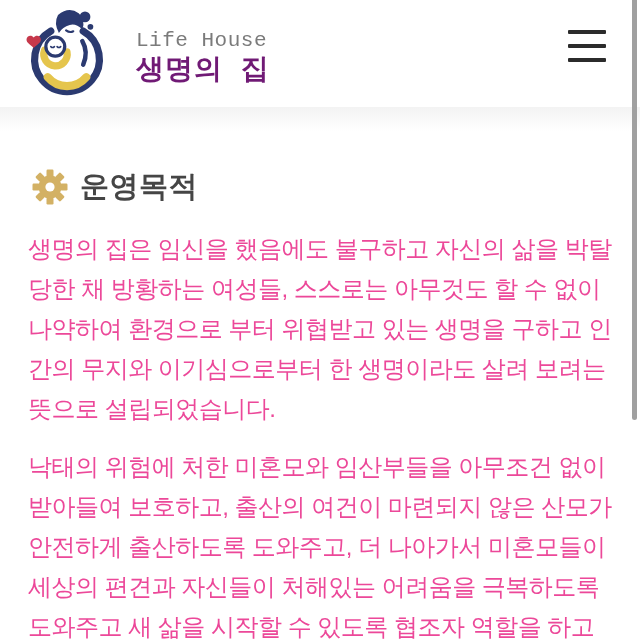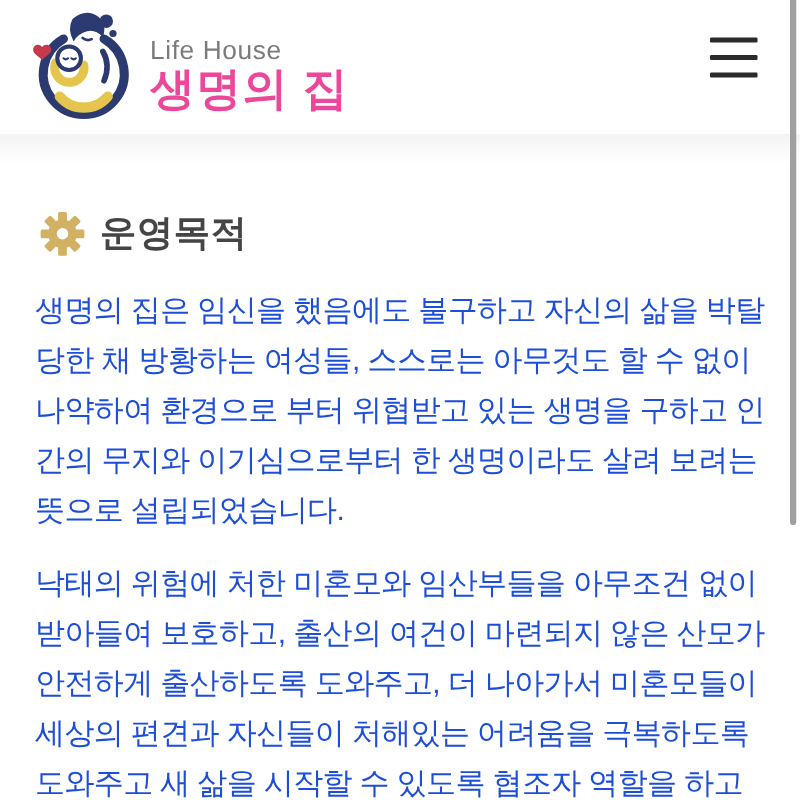--- a/index.html
+++ b/index.html
@@ -30,36 +30,37 @@
     display: flex;
     align-items: center;
     cursor: pointer;
   }
   .brand-logo {
     width: 90px;
     height: 98px;
     flex: 0 0 auto;
   }
   .brand-text {
-    margin-left: 8px;
+    margin-left: 24px;
     display: flex;
     flex-direction: column;
+    font-family: Liberation Mono, monospace;
   }
   .brand-en {
     font-size: 21px;
     font-weight: 400;
     color: #7b7b7b;
     letter-spacing: 0.5px;
     line-height: 24px;
     margin-top: 12px;
   }
   .brand-ko {
-    font-size: 36px;
+    font-size: 28px;
     font-weight: 700;
-    color: #ec4899;
+    color: #701a75;
     letter-spacing: 1px;
     line-height: 32px;
     margin-top: 2px;
   }
   .hamburger {
     position: absolute;
     top: 30px;
     right: 32px;
     width: 40px;
     height: 32px;
@@ -103,21 +104,21 @@
     margin: 0;
     font-size: 29px;
     font-weight: 700;
     color: #454545;
     letter-spacing: 0.5px;
   }
   .body-text {
     margin: 22px 0 0 0;
     font-size: 24px;
     line-height: 40px;
-    color: #1d4ed8;
+    color: #ec4899;
     letter-spacing: -0.5px;
     text-align: left;
   }
   .body-text + .body-text {
     margin-top: 18px;
   }
 
   
   .scrollbar-track {
     position: absolute;

